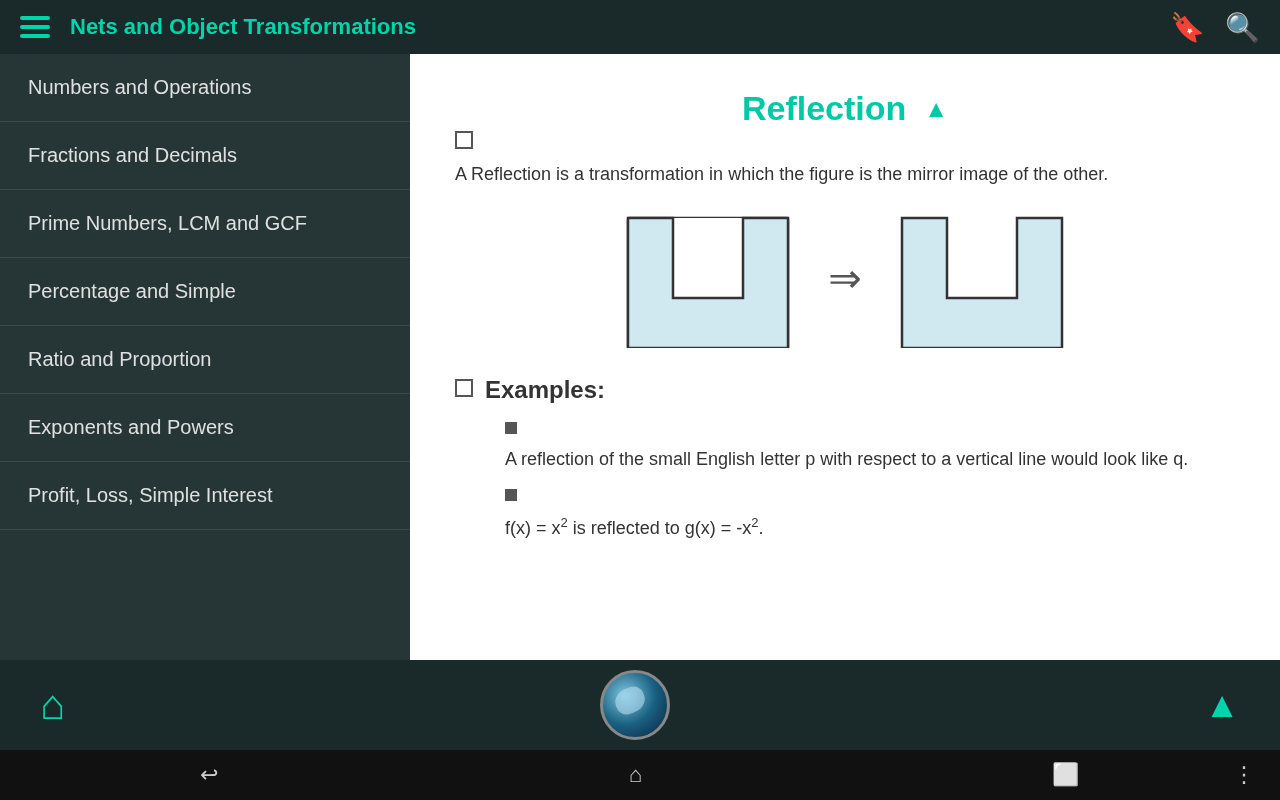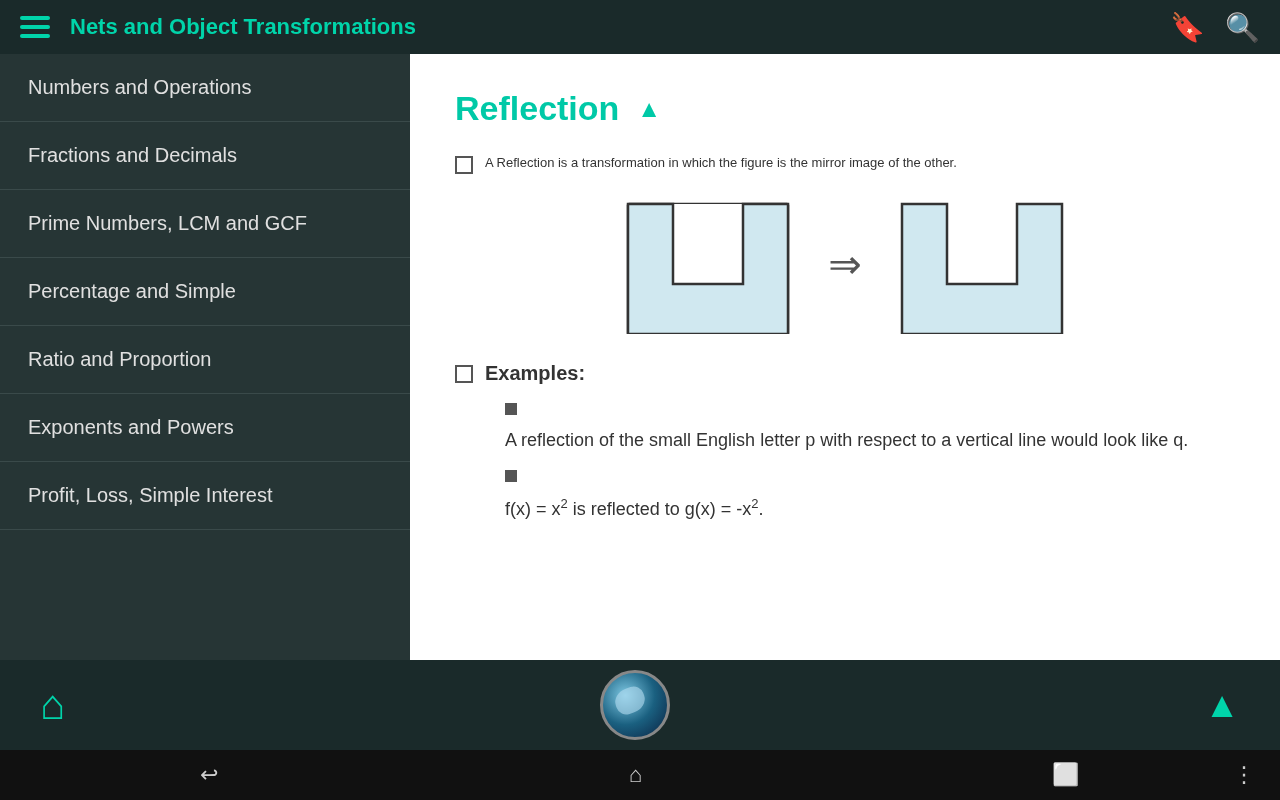--- a/index.html
+++ b/index.html
@@ -84,21 +84,21 @@
       background: #ffffff;
       overflow-y: auto;
       padding: 35px 45px 35px 45px;
       position: relative;
     }
 
     .content-header {
       display: flex;
       align-items: center;
       gap: 18px;
-      margin-bottom: 25px;
+      justify-content: center;
     }
     .content-title {
       color: #00c9a7;
       font-size: 34px;
       font-weight: bold;
     }
     .up-arrow-header {
       color: #00c9a7;
       font-size: 24px;
     }
@@ -106,23 +106,24 @@
     .bullet-list {
       list-style: none;
       padding: 0;
       margin-bottom: 20px;
     }
     .bullet-list > li {
       display: flex;
       align-items: flex-start;
       gap: 12px;
       margin-bottom: 16px;
-      font-size: 13px;
+      font-size: 18px;
       color: #333;
       line-height: 1.5;
+      flex-direction: column;
     }
     .bullet-square {
       display: inline-block;
       width: 18px;
       height: 18px;
       border: 2.5px solid #555;
       flex-shrink: 0;
       margin-top: 3px;
     }
 
@@ -140,21 +141,21 @@
     }
 
     
     .examples-header {
       display: flex;
       align-items: flex-start;
       gap: 12px;
       margin-bottom: 14px;
     }
     .examples-title {
-      font-size: 20px;
+      font-size: 24px;
       color: #333;
       font-weight: bold;
     }
     .sub-bullet-list {
       list-style: none;
       padding-left: 50px;
     }
     .sub-bullet-list li {
       display: flex;
       align-items: flex-start;

